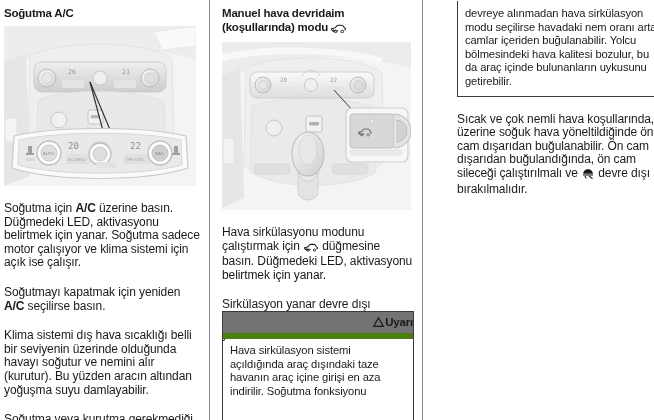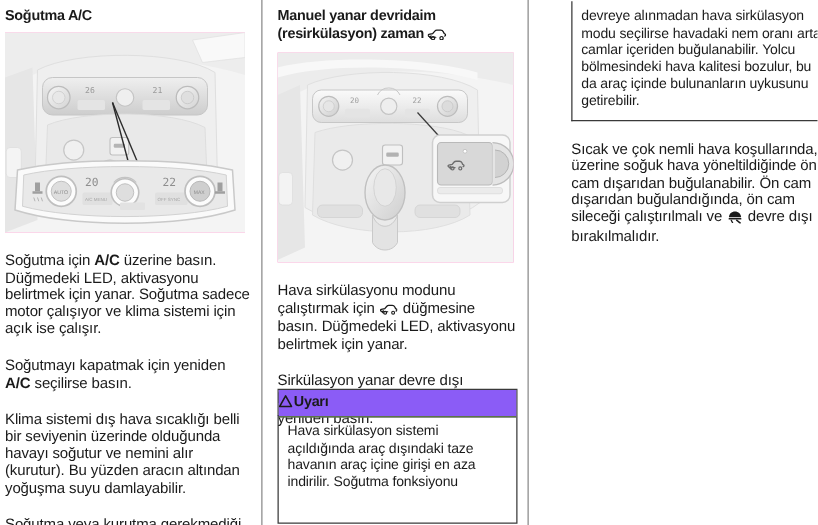--- a/index.html
+++ b/index.html
@@ -61,36 +61,36 @@
     letter-spacing: -0.1px;
   }
   p.para:last-child { margin-bottom: 0; }
   .b { font-weight: bold; }
   .inline-icon { display: inline-block; vertical-align: -2px; margin: 0 1px; }
 
   
   .figure {
     position: relative;
     margin: 6px 0 9px 0;
-    background: #f9a8d4;
+    background: #737373;
     overflow: hidden;
   }
   .fig-1 { width: 192px; height: 160px; }
   .fig-2 { width: 189px; height: 168px; }
   .figure svg { display: block; }
 
   
   .warnbox {
     border: 1px solid #3a3a3a;
     box-sizing: border-box;
   }
   .warnbox .wb-head {
-    background: #8b5cf6;
-    border-bottom: 1px solid #4d7c0f;
-    text-align: left;
+    background: #737373;
+    border-bottom: 6px solid #4d7c0f;
+    text-align: right;
     font-size: 11.5px;
     font-weight: bold;
     padding: 4px 0 4px 0;
     letter-spacing: -0.2px;
   }
   .warnbox .wb-body {
     padding: 5px 7px 6px 7px;
     font-size: 11.2px;
     line-height: 13.6px;
     letter-spacing: -0.1px;
@@ -223,22 +223,22 @@
     </p>
 
     <p class="para">Klima sistemi dış hava sıcaklığı belli bir seviyenin üzerinde olduğunda havayı soğutur ve nemini alır (kurutur). Bu yüzden aracın altından yoğuşma suyu damlayabilir.</p>
 
     <p class="para">Soğutma veya kurutma gerekmediği zaman, yakıt tasarrufu sağlamak için soğutma sistemini kapatın.</p>
   </div>
 
   <div class="col col-2">
 
     <h2 class="heading">
-      <span>Manuel yanar devridaim</span><br>
-      <span>(resirkülasyon) zaman</span><span class="hicon"><svg width="15" height="9" viewBox="0 0 22 13">
+      <span>Manuel hava devridaim</span><br>
+      <span>(koşullarında) modu</span><span class="hicon"><svg width="15" height="9" viewBox="0 0 22 13">
             <path d="M2.2,9 C0.6,9 0.2,7 1.6,6.6 L6,5.6 L8.6,2.6 C9.2,1.9 10,1.6 11,1.6 L15.4,1.6 C17,1.6 18,2.4 18.6,3.6 L19.6,5.6 L20.4,5.9 C21.6,6.3 21.5,8.2 20.2,8.6" fill="none" stroke="#1a1a1a" stroke-width="1.5" stroke-linecap="round"></path>
             <path d="M4.6,10.9 a1.9,1.9 0 1 1 3.8,0 a1.9,1.9 0 1 1 -3.8,0" fill="none" stroke="#1a1a1a" stroke-width="1.4"></path>
             <path d="M14.6,10.9 a1.9,1.9 0 1 1 3.8,0 a1.9,1.9 0 1 1 -3.8,0" fill="none" stroke="#1a1a1a" stroke-width="1.4"></path>
             <path d="M9.8,9.8 L2.4,9.8 M2.4,9.8 L4.2,8.2 M2.4,9.8 L4.2,11.4" fill="none" stroke="#1a1a1a" stroke-width="1.3" stroke-linecap="round"></path>
           </svg></span>
     </h2>
 
     <div class="figure fig-2">
       <svg width="189" height="168" viewBox="0 0 189 168">
         <defs>

